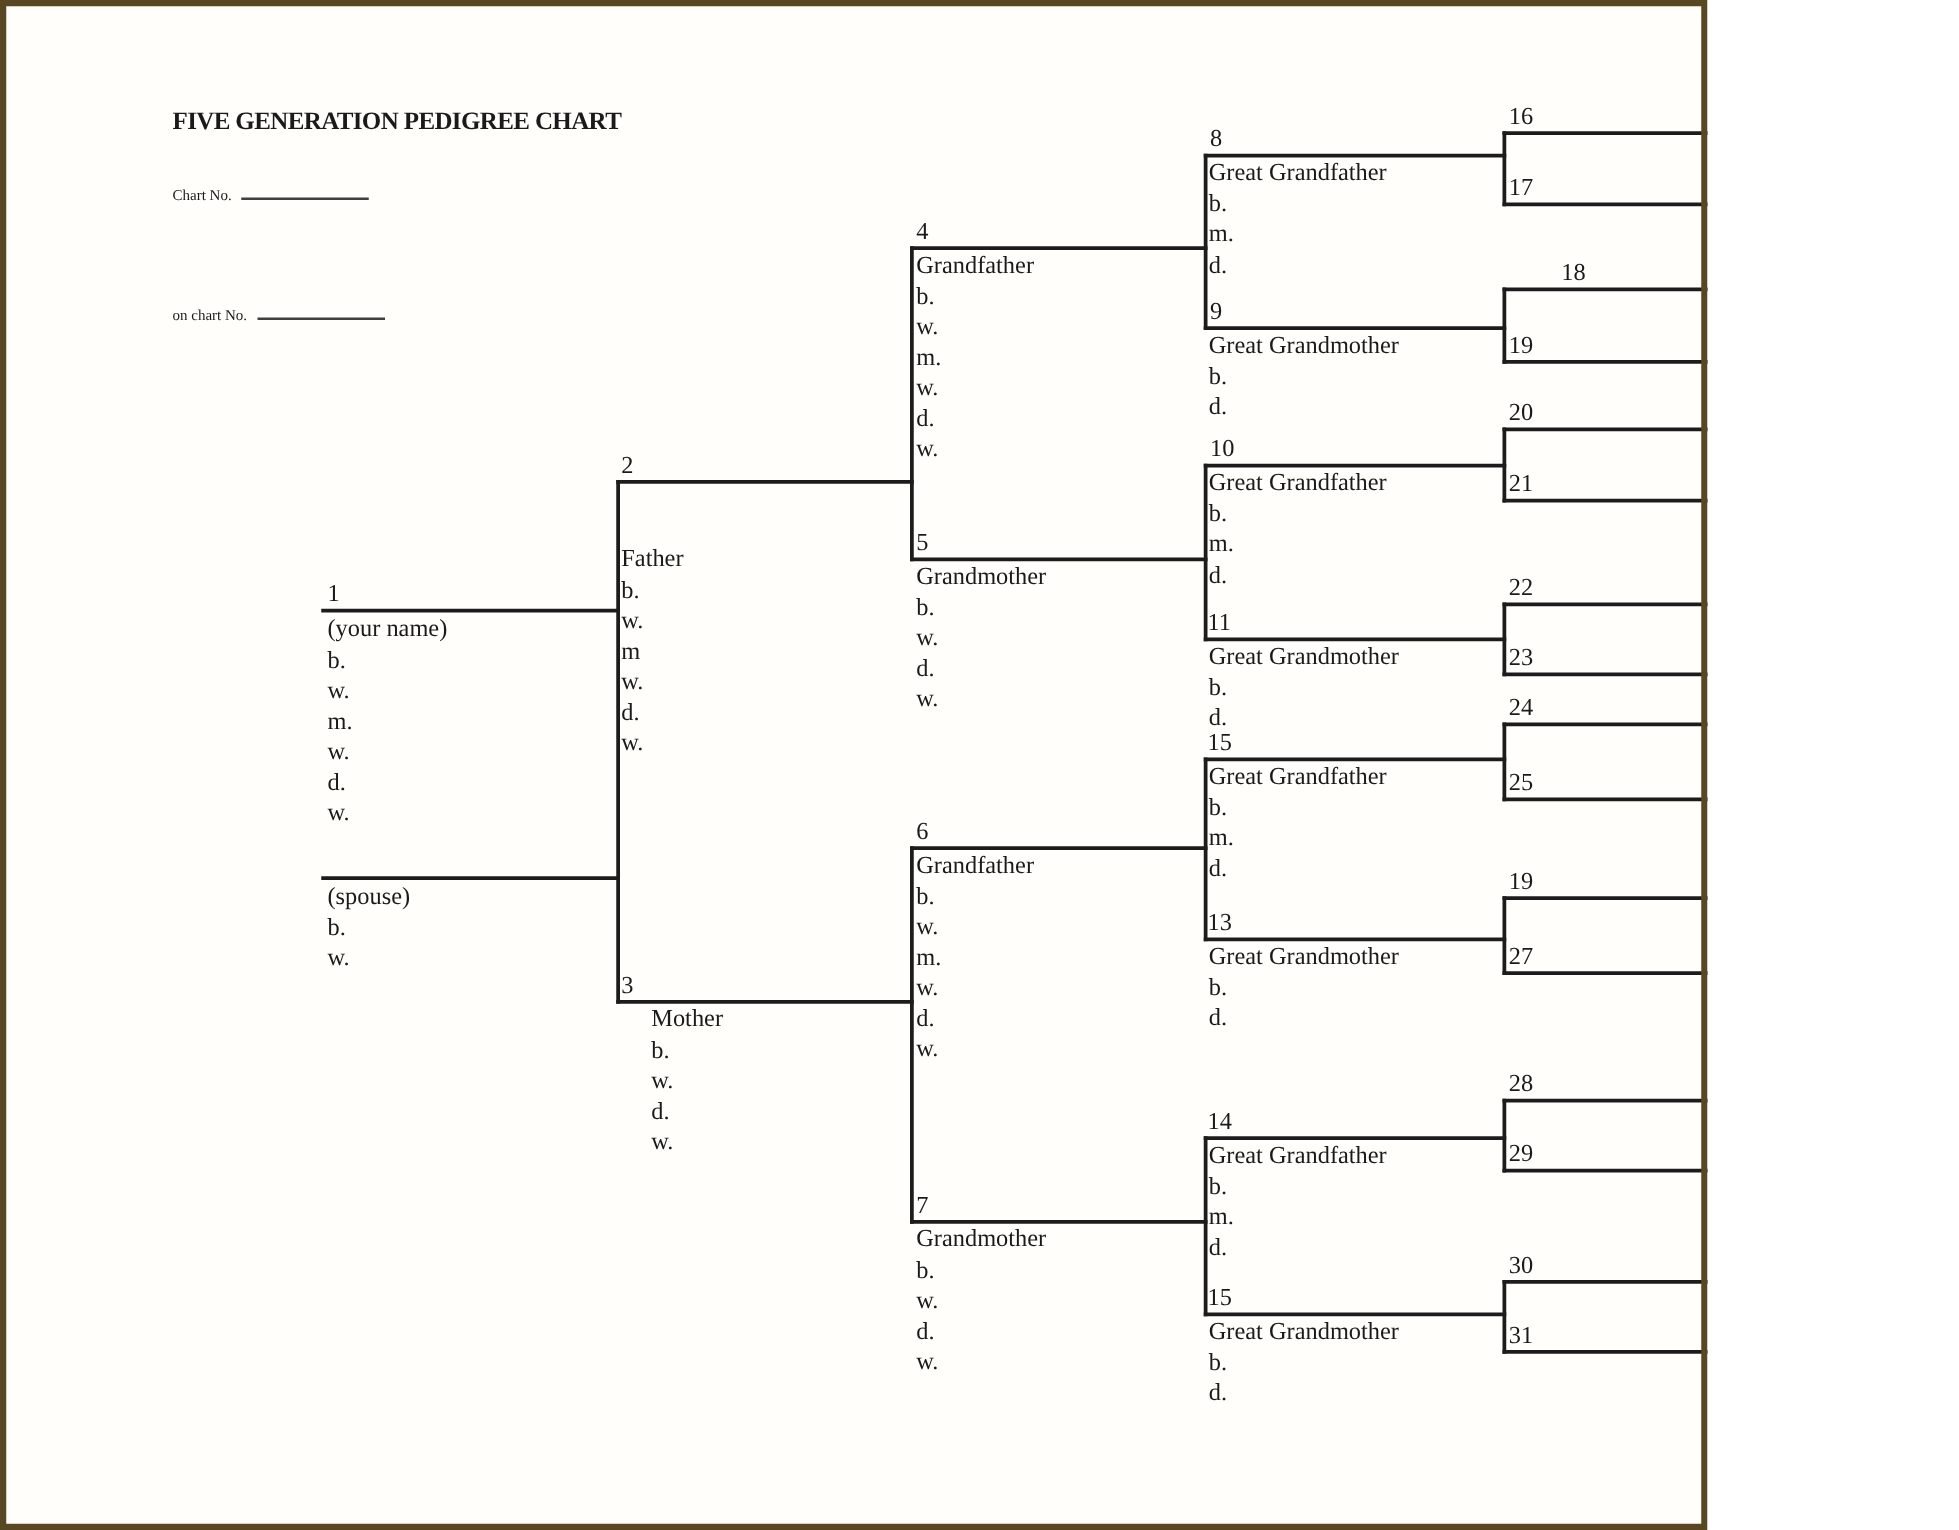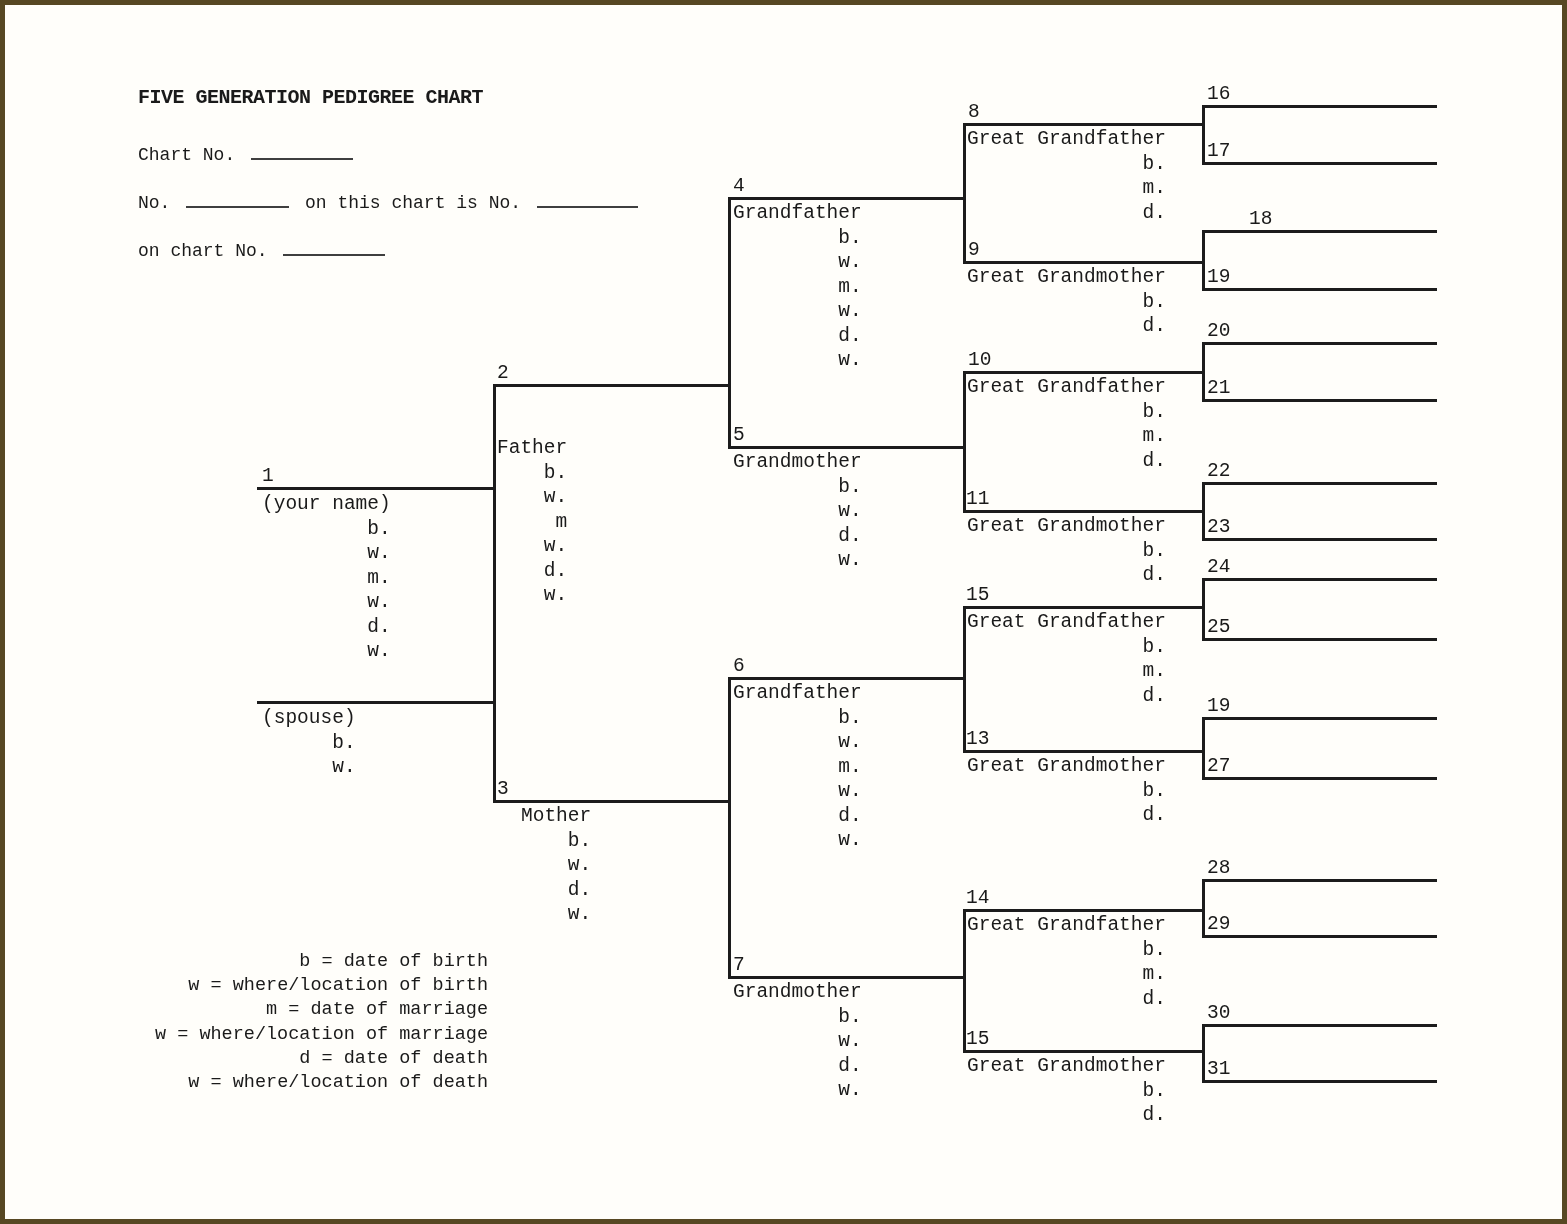--- a/index.html
+++ b/index.html
@@ -1,53 +1,46 @@
 <!DOCTYPE html>
 <html><head>
 <meta charset="utf-8">
 <style>
   html,body{margin:0;padding:0;background:#ffffff;}
   #page{
     position:relative;
-    width:1567px;height:1224px;
+    width:1366px;height:1224px;
     background:#fffefa;
-    font-family:Liberation Mono, monospace;
+    font-family:Liberation Serif, serif;
     color:#1a1a1a;
     overflow:hidden;
-    text-align:right;
   }
   .border-frame{position:absolute;inset:0;border:5px solid #574823;pointer-events:none;z-index:50;}
   .title{position:absolute;left:138px;top:86px;font-size:20px;font-weight:bold;letter-spacing:-0.5px;white-space:nowrap;}
-  .frow{position:absolute;font-size:18px;white-space:nowrap;}
+  .frow{position:absolute;font-size:12px;white-space:nowrap;}
   .blank{display:inline-block;height:14px;border-bottom:2px solid #3f3f3f;margin:0 5px;vertical-align:baseline;}
   .w102{width:102px;} .w103{width:103px;} .w101{width:101px;}
   .hl{position:absolute;height:3px;background:#1c1c1c;}
   .vl{position:absolute;width:3px;background:#1c1c1c;}
   .num{position:absolute;font-size:19.5px;line-height:22px;white-space:nowrap;}
   .pc{position:absolute;font-size:19.5px;line-height:24.5px;white-space:nowrap;}
   .legend{position:absolute;left:155px;top:950px;font-size:18.5px;line-height:24.2px;white-space:nowrap;}
 </style>
 </head>
 <body>
 
 <div id="page">
 
   <div class="title">FIVE GENERATION PEDIGREE CHART</div>
 
   <div class="frow" style="left:138px;top:144px;">
     <span>Chart No.</span>
     <span class="blank w102"></span>
   </div>
 
-  <div class="frow" style="left:138px;top:192px;">
-    <span>No.</span>
-    <span class="blank w103"></span>
-    <span>on this chart is No.</span>
-    <span class="blank w101"></span>
-  </div>
 
   <div class="frow" style="left:138px;top:240px;">
     <span>on chart No.</span>
     <span class="blank w102"></span>
   </div>
 
   <div class="hl" style="left:257px;top:487px;width:239px;"></div>
   <div class="hl" style="left:257px;top:701px;width:239px;"></div>
   <div class="vl" style="left:493px;top:384px;height:419px;"></div>
 
@@ -247,23 +240,15 @@
   <div class="num" style="left:1207px;top:516px;">23</div>
   <div class="num" style="left:1207px;top:556px;">24</div>
   <div class="num" style="left:1207px;top:616px;">25</div>
   <div class="num" style="left:1207px;top:695px;">19</div>
   <div class="num" style="left:1207px;top:755px;">27</div>
   <div class="num" style="left:1207px;top:857px;">28</div>
   <div class="num" style="left:1207px;top:913px;">29</div>
   <div class="num" style="left:1207px;top:1002px;">30</div>
   <div class="num" style="left:1207px;top:1058px;">31</div>
 
-  <div class="legend">
-    <div>b = date of birth</div>
-    <div>w = where/location of birth</div>
-    <div>m = date of marriage</div>
-    <div>w = where/location of marriage</div>
-    <div>d = date of death</div>
-    <div>w = where/location of death</div>
-  </div>
 
   <div class="border-frame"></div>
 </div>
 
 </body></html>

